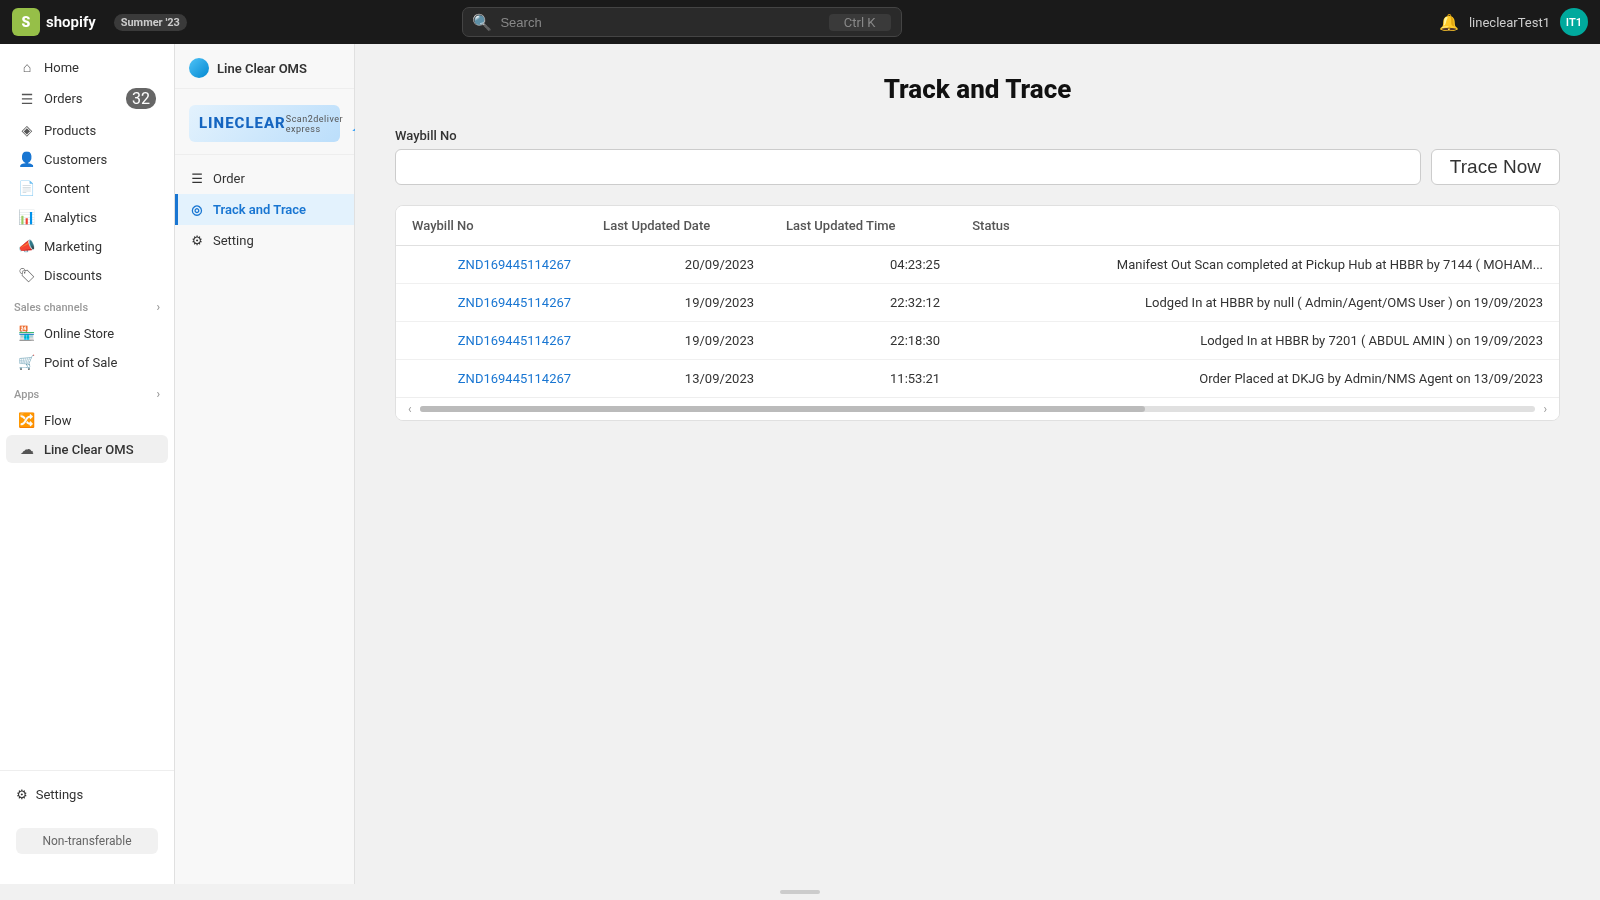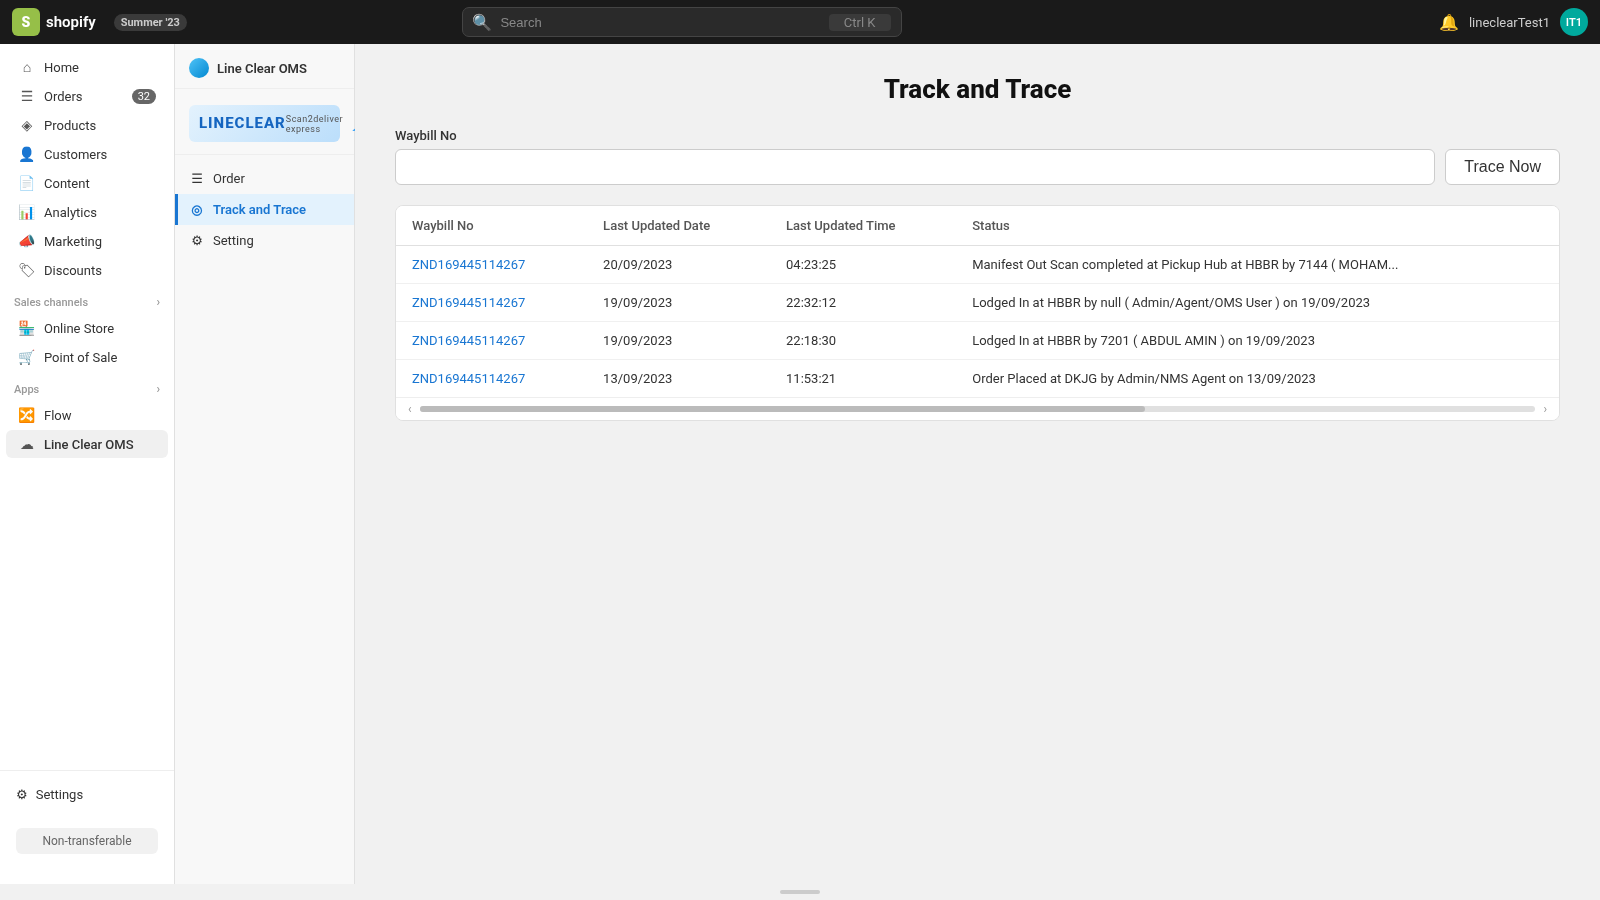--- a/index.html
+++ b/index.html
@@ -115,21 +115,21 @@
       border-radius: 6px;
       margin: 1px 6px;
     }
     .sidebar-item.active { background: #f0f0f0; font-weight: 500; }
     .sidebar-item .icon { font-size: 14px; width: 18px; text-align: center; color: #555; }
     .sidebar-badge {
       margin-left: auto;
       background: #666;
       color: #fff;
       border-radius: 10px;
-      font-size: 11px;
+      font-size: 16px;
       padding: 1px 6px;
     }
     .sidebar-section-label {
       font-size: 11px;
       color: #999;
       padding: 10px 14px 4px;
       font-weight: 500;
       display: flex;
       align-items: center;
       justify-content: space-between;
@@ -255,21 +255,21 @@
       font-size: 13px;
       outline: none;
       background: #fff;
     }
     .trace-btn {
       height: 36px;
       padding: 0 18px;
       background: #fff;
       border: 1px solid #ccc;
       border-radius: 6px;
-      font-size: 16px;
+      font-size: 19px;
       font-weight: 500;
       cursor: pointer;
       color: #333;
       white-space: nowrap;
     }
 
     
     .trace-table-wrapper {
       background: #fff;
       border: 1px solid #e0e0e0;
@@ -290,20 +290,21 @@
       text-align: left;
       color: #555;
       font-weight: 500;
       font-size: 13px;
     }
     .trace-table td {
       padding: 11px 16px;
       color: #333;
       border-bottom: 1px solid #f0f0f0;
       font-size: 13px;
+      text-align: right;
     }
     .trace-table tr:last-child td { border-bottom: none; }
     .waybill-link { color: #1976d2; text-decoration: none; }
 
     
     .table-scroll-indicator {
       display: flex;
       align-items: center;
       padding: 4px 8px;
       background: #fff;

